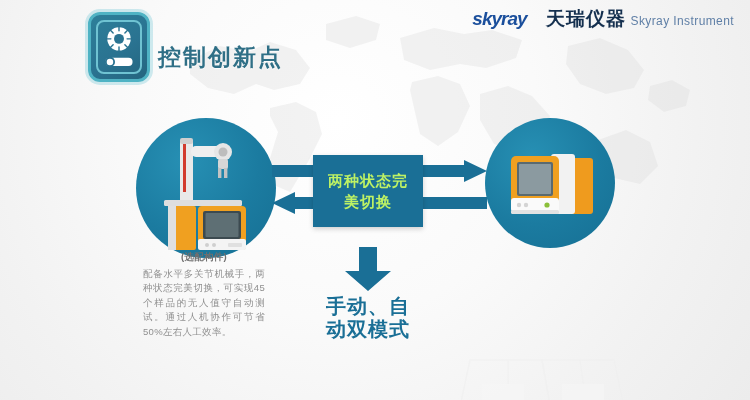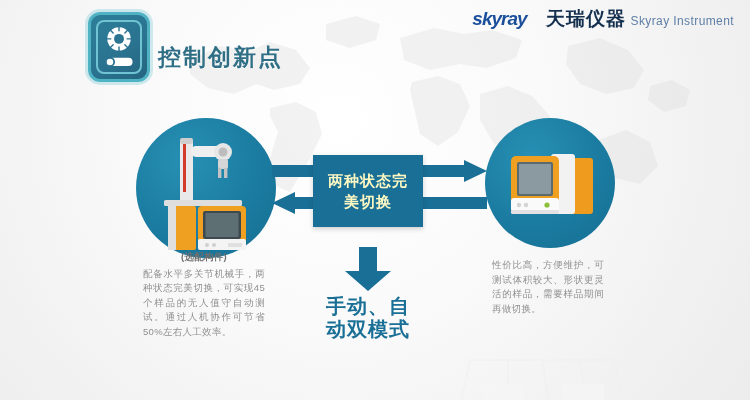--- a/index.html
+++ b/index.html
@@ -62,21 +62,21 @@
   .mach svg{width:100%;height:100%;display:block;}
 
   
   .centerbox{
     position:absolute;left:313px;top:155px;width:110px;height:72px;
     background:#1a6f96;
     display:flex;align-items:center;justify-content:center;
     box-shadow:0 2px 5px rgba(0,0,0,.18);
   }
   .centerbox span{
-    color:#fef9c3;font-size:15px;font-weight:bold;line-height:21px;
+    color:#bef264;font-size:15px;font-weight:bold;line-height:21px;
     letter-spacing:1px;text-align:center;display:block;width:86px;
   }
 
   
   .arrow{position:absolute;}
   .arrow svg{display:block;}
   .arrow-top{left:272px;top:160px;width:215px;height:22px;}
   .arrow-bot{left:272px;top:192px;width:215px;height:22px;}
   .arrow-down{left:345px;top:247px;width:46px;height:44px;}
 
@@ -215,23 +215,20 @@
 
         <rect x="26" y="80" width="48" height="14" rx="3" fill="#fafafa"></rect>
         <circle cx="34" cy="87" r="2.2" fill="#d4d4d4"></circle>
         <circle cx="41" cy="87" r="2.2" fill="#d4d4d4"></circle>
         <circle cx="62" cy="87" r="2.6" fill="#8bbf3a"></circle>
         <rect x="26" y="92" width="48" height="4" rx="1.5" fill="#e2e2e2"></rect>
       </svg>
     </div>
   </div>
 
-  <div class="cap right">
-    <span class="body">性价比高，方便维护，可测试体积较大、形状更灵活的样品，需要样品期间再做切换。</span>
-  </div>
 
   <div class="arrow arrow-top">
     <svg viewBox="0 0 215 22" width="215" height="22">
       <path d="M0 5 H192 V0 L215 11 L192 22 V17 H0 Z" fill="#1a6f96"></path>
     </svg>
   </div>
 
   <div class="arrow arrow-bot">
     <svg viewBox="0 0 215 22" width="215" height="22">
       <path d="M215 5 H23 V0 L0 11 L23 22 V17 H215 Z" fill="#1a6f96"></path>

